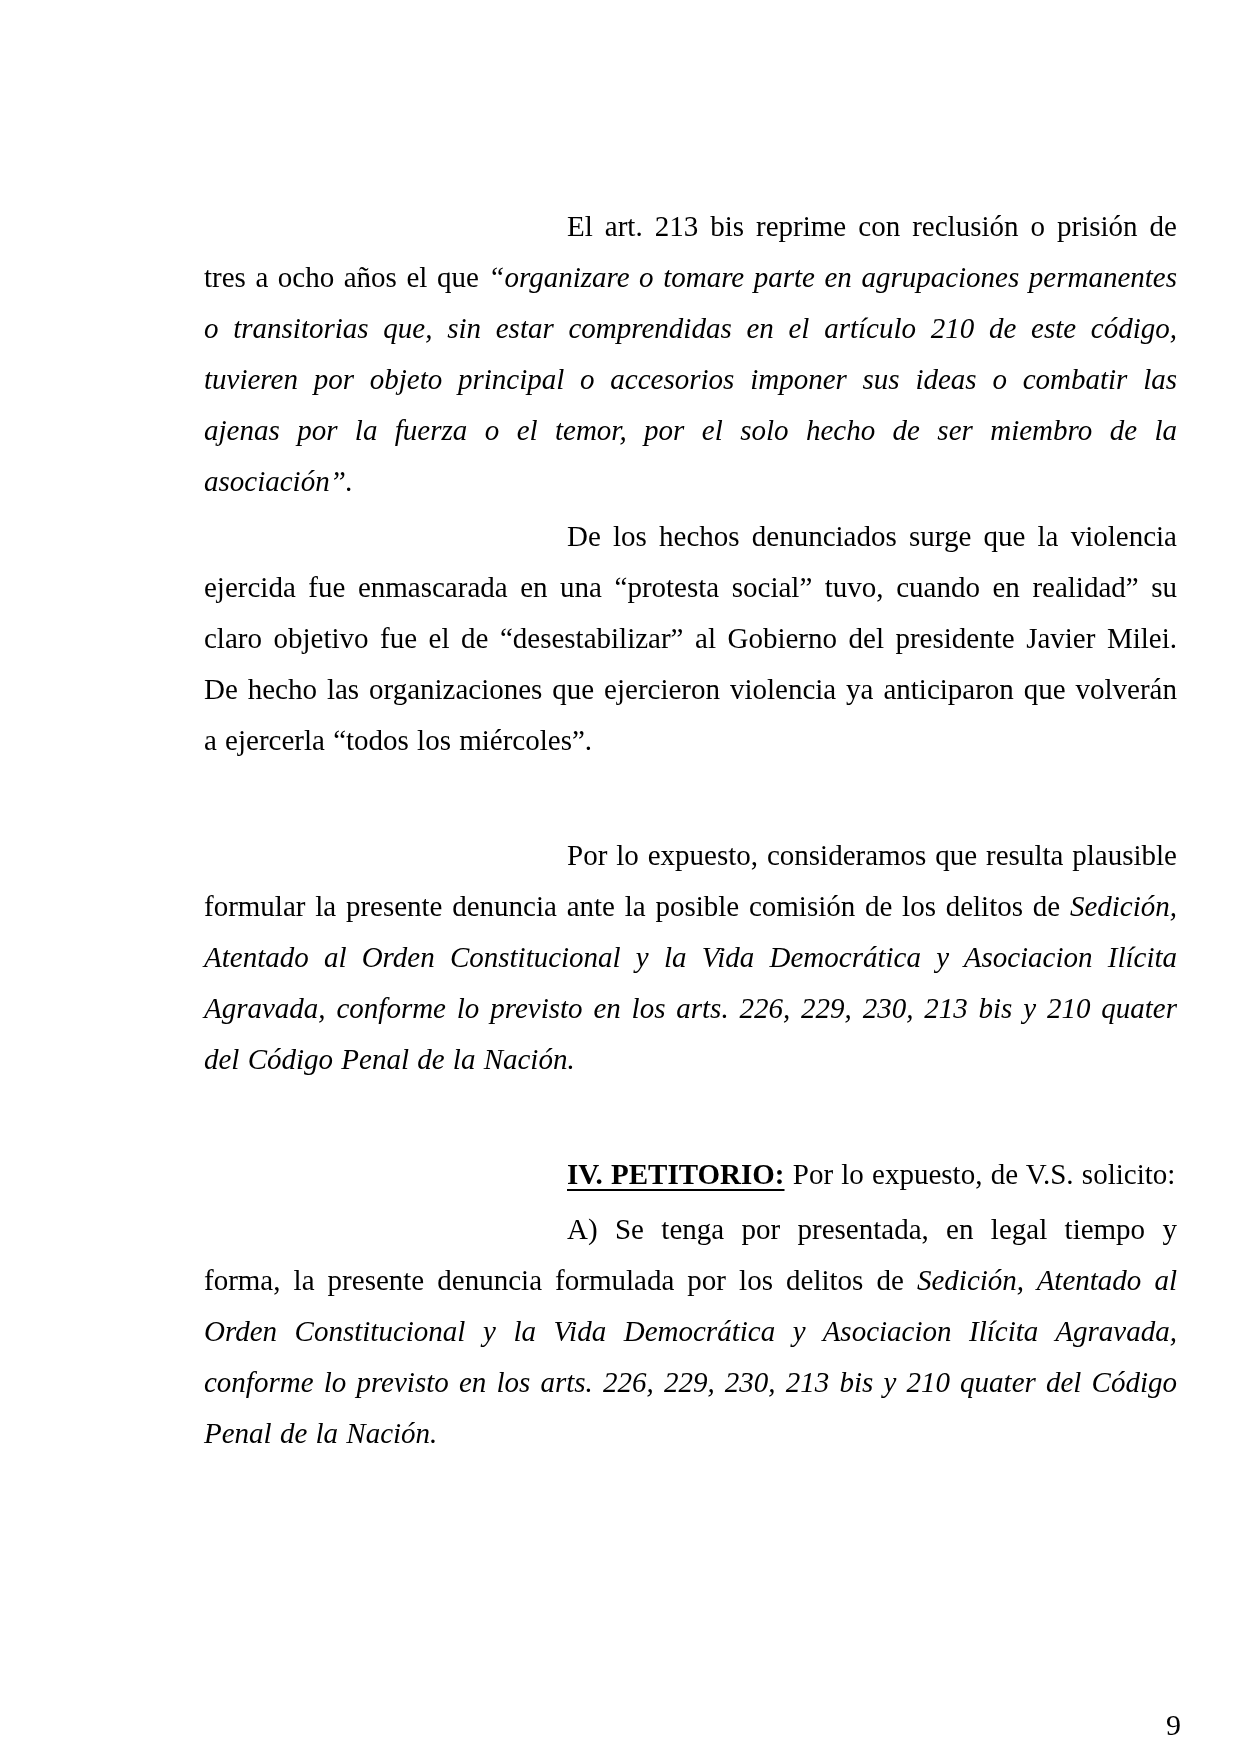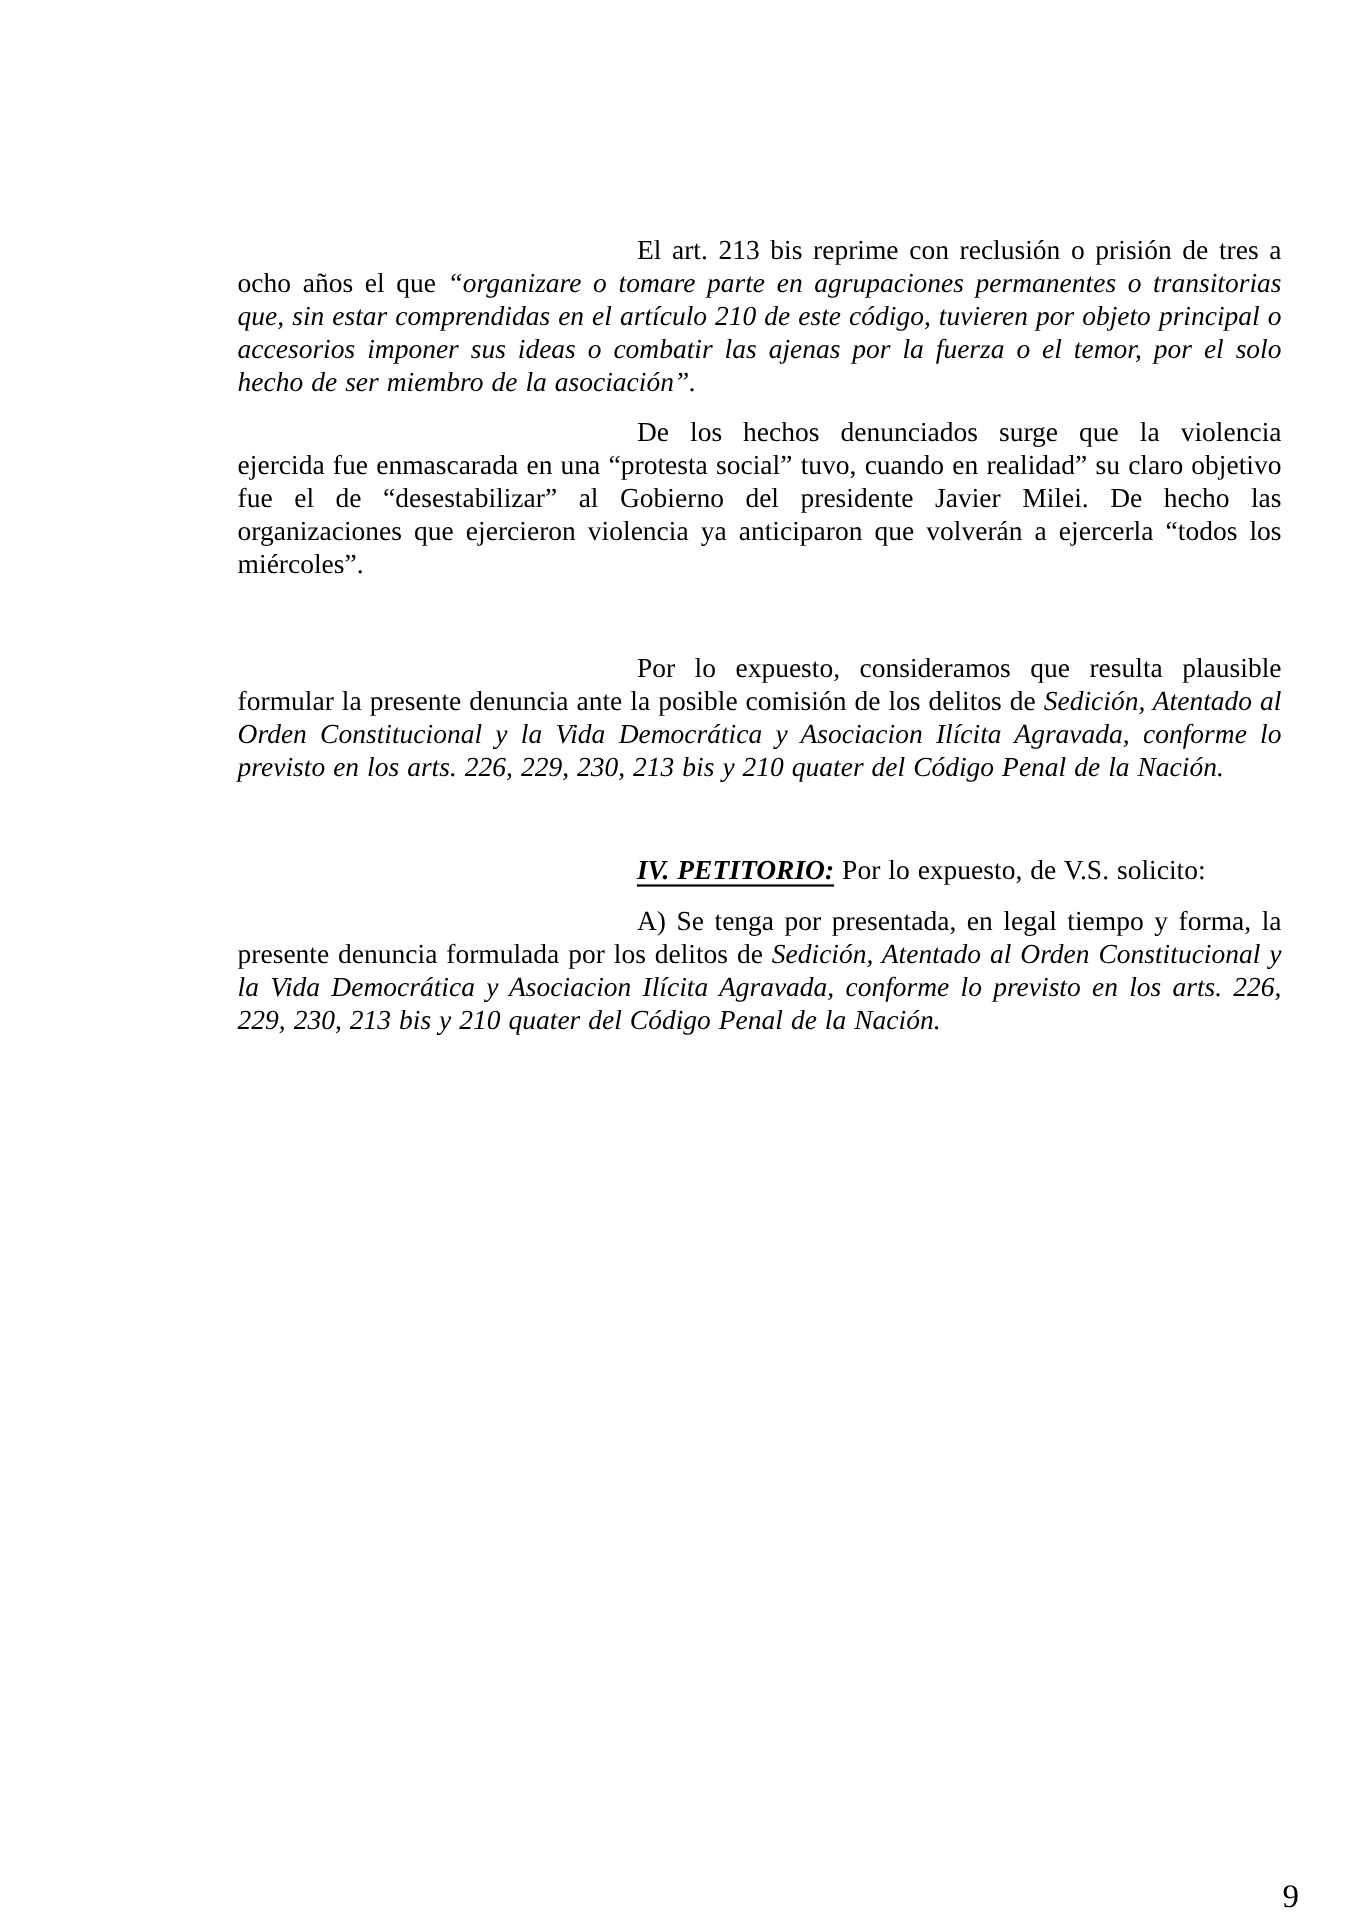--- a/index.html
+++ b/index.html
@@ -20,42 +20,41 @@
     inset: 0;
     background: #ffffff;
   }
   .content {
     position: absolute;
     left: 200px;
     top: 197px;
     width: 981px;
   }
   .para {
-    margin: 16px;
+    margin: 4px;
     text-align: justify;
     text-indent: 363px;
-    font-size: 25px;
-    line-height: 30px;
+    font-size: 29px;
+    line-height: 51px;
     word-spacing: 1px;
   }
   .para.spaced {
     margin-top: 64px;
   }
   .seg-normal {
     font-style: normal;
     font-weight: normal;
   }
   .seg-italic {
     font-style: italic;
   }
   .seg-bold-underline {
     font-weight: bold;
     text-decoration: underline;
     text-underline-offset: 5px;
-    font-style: italic;
   }
   .page-number {
     position: absolute;
     left: 1166px;
     top: 1708px;
     font-size: 30px;
     line-height: 1.1;
   }
 </style>
 </head>

